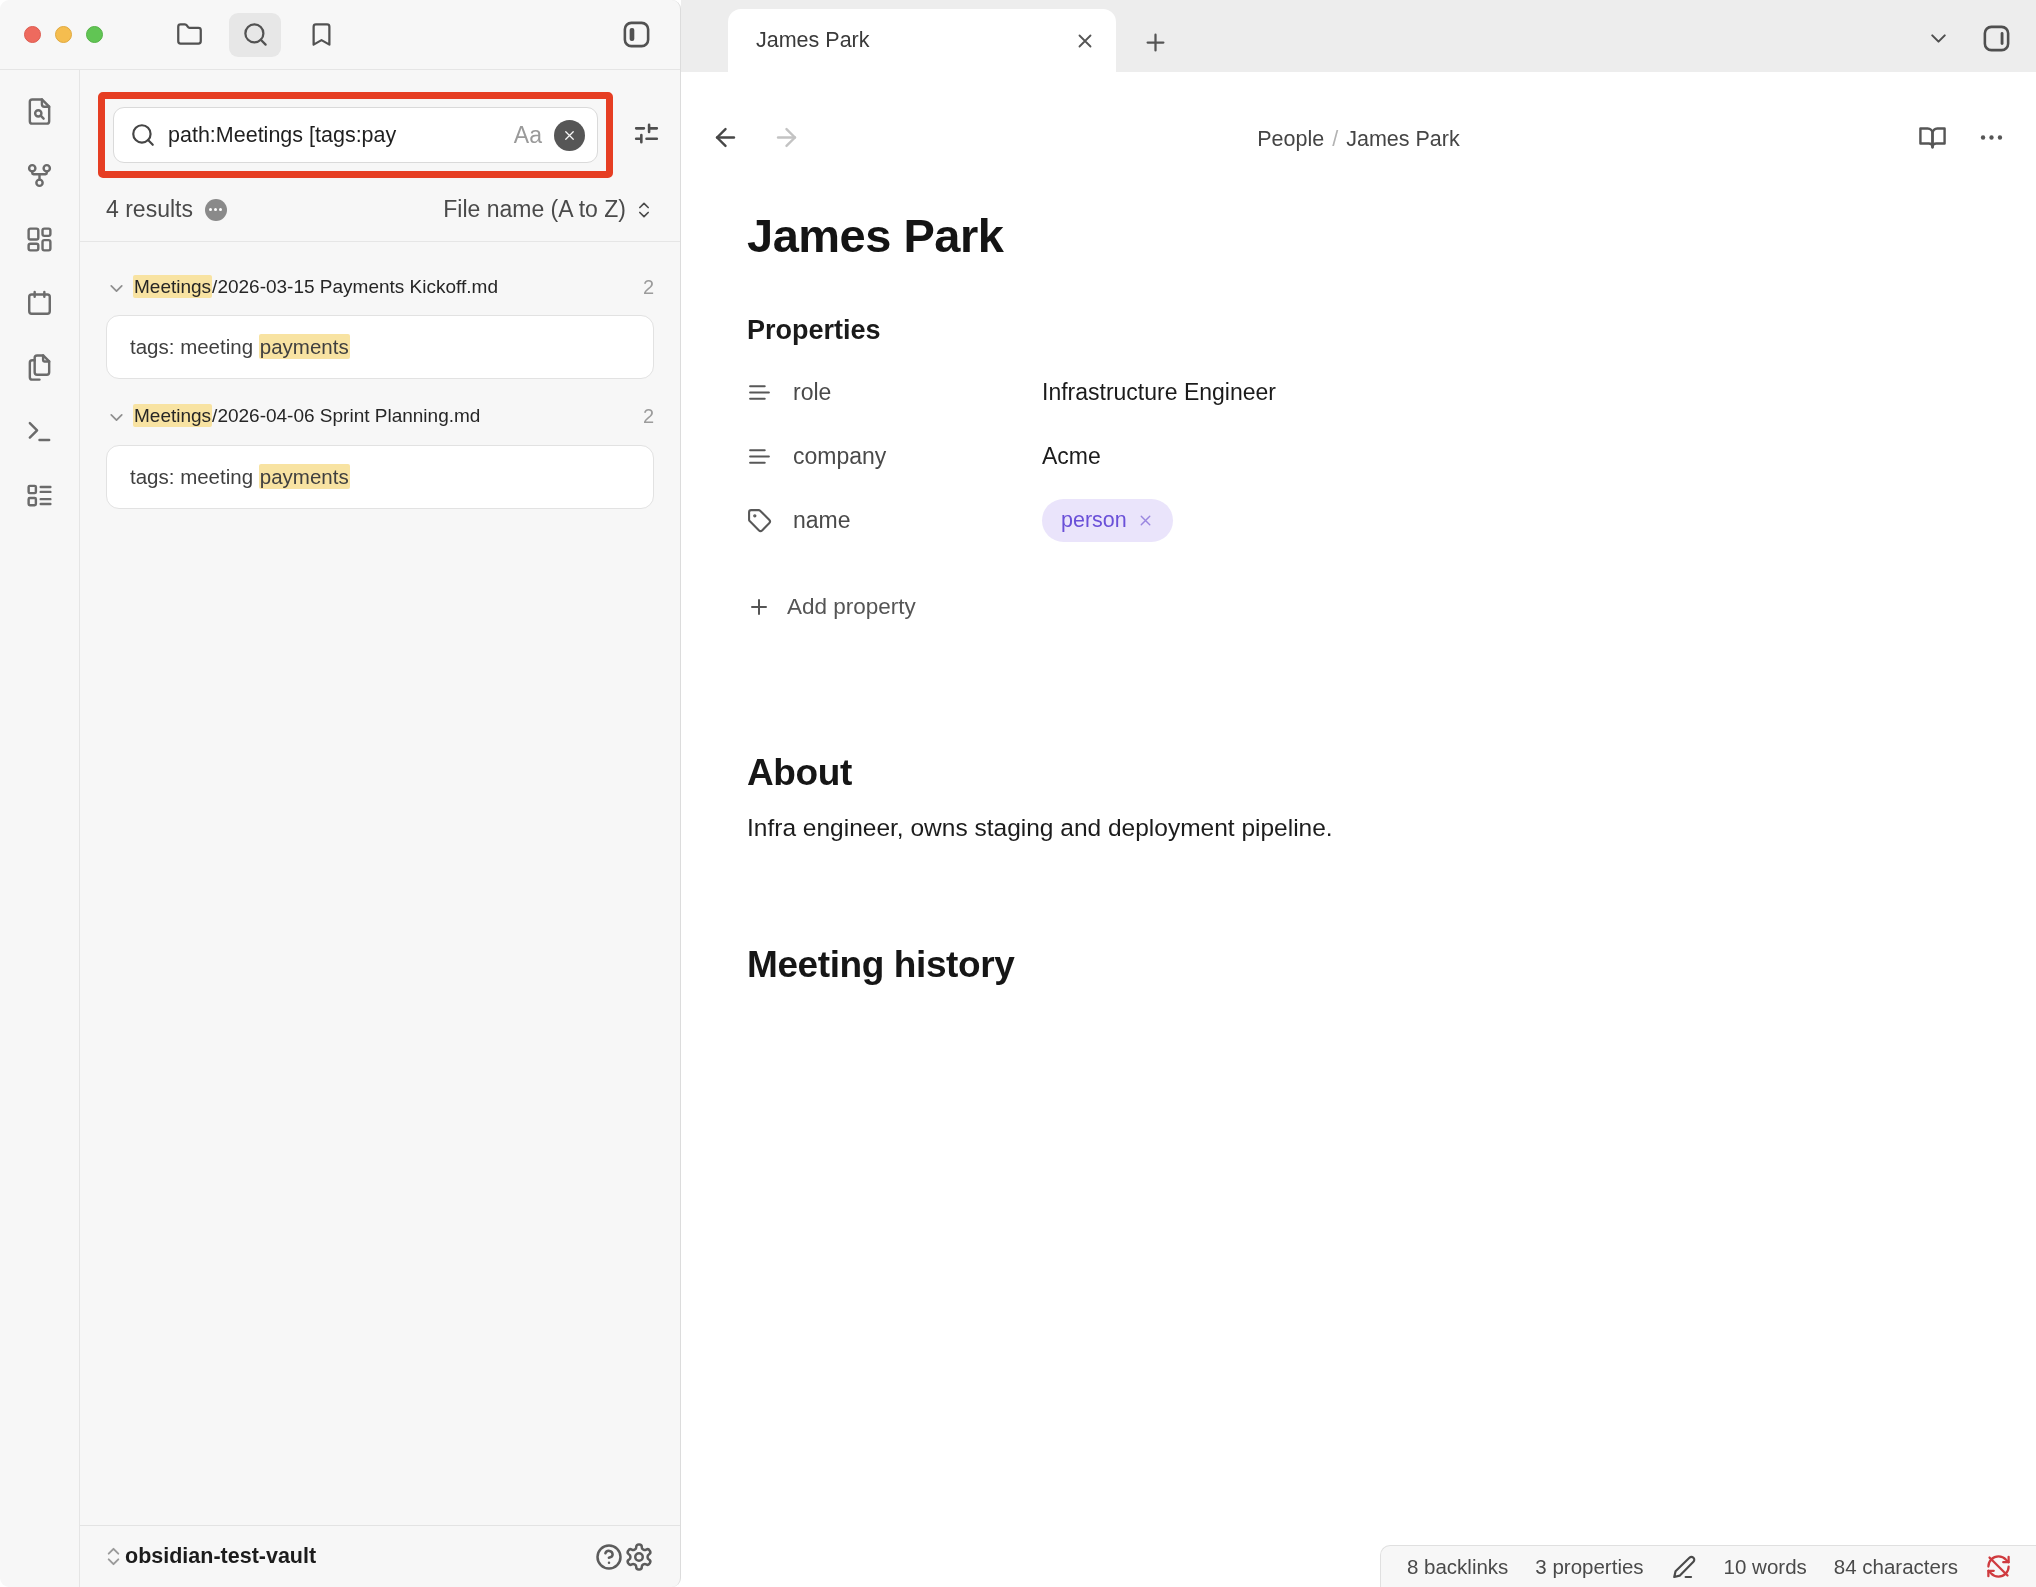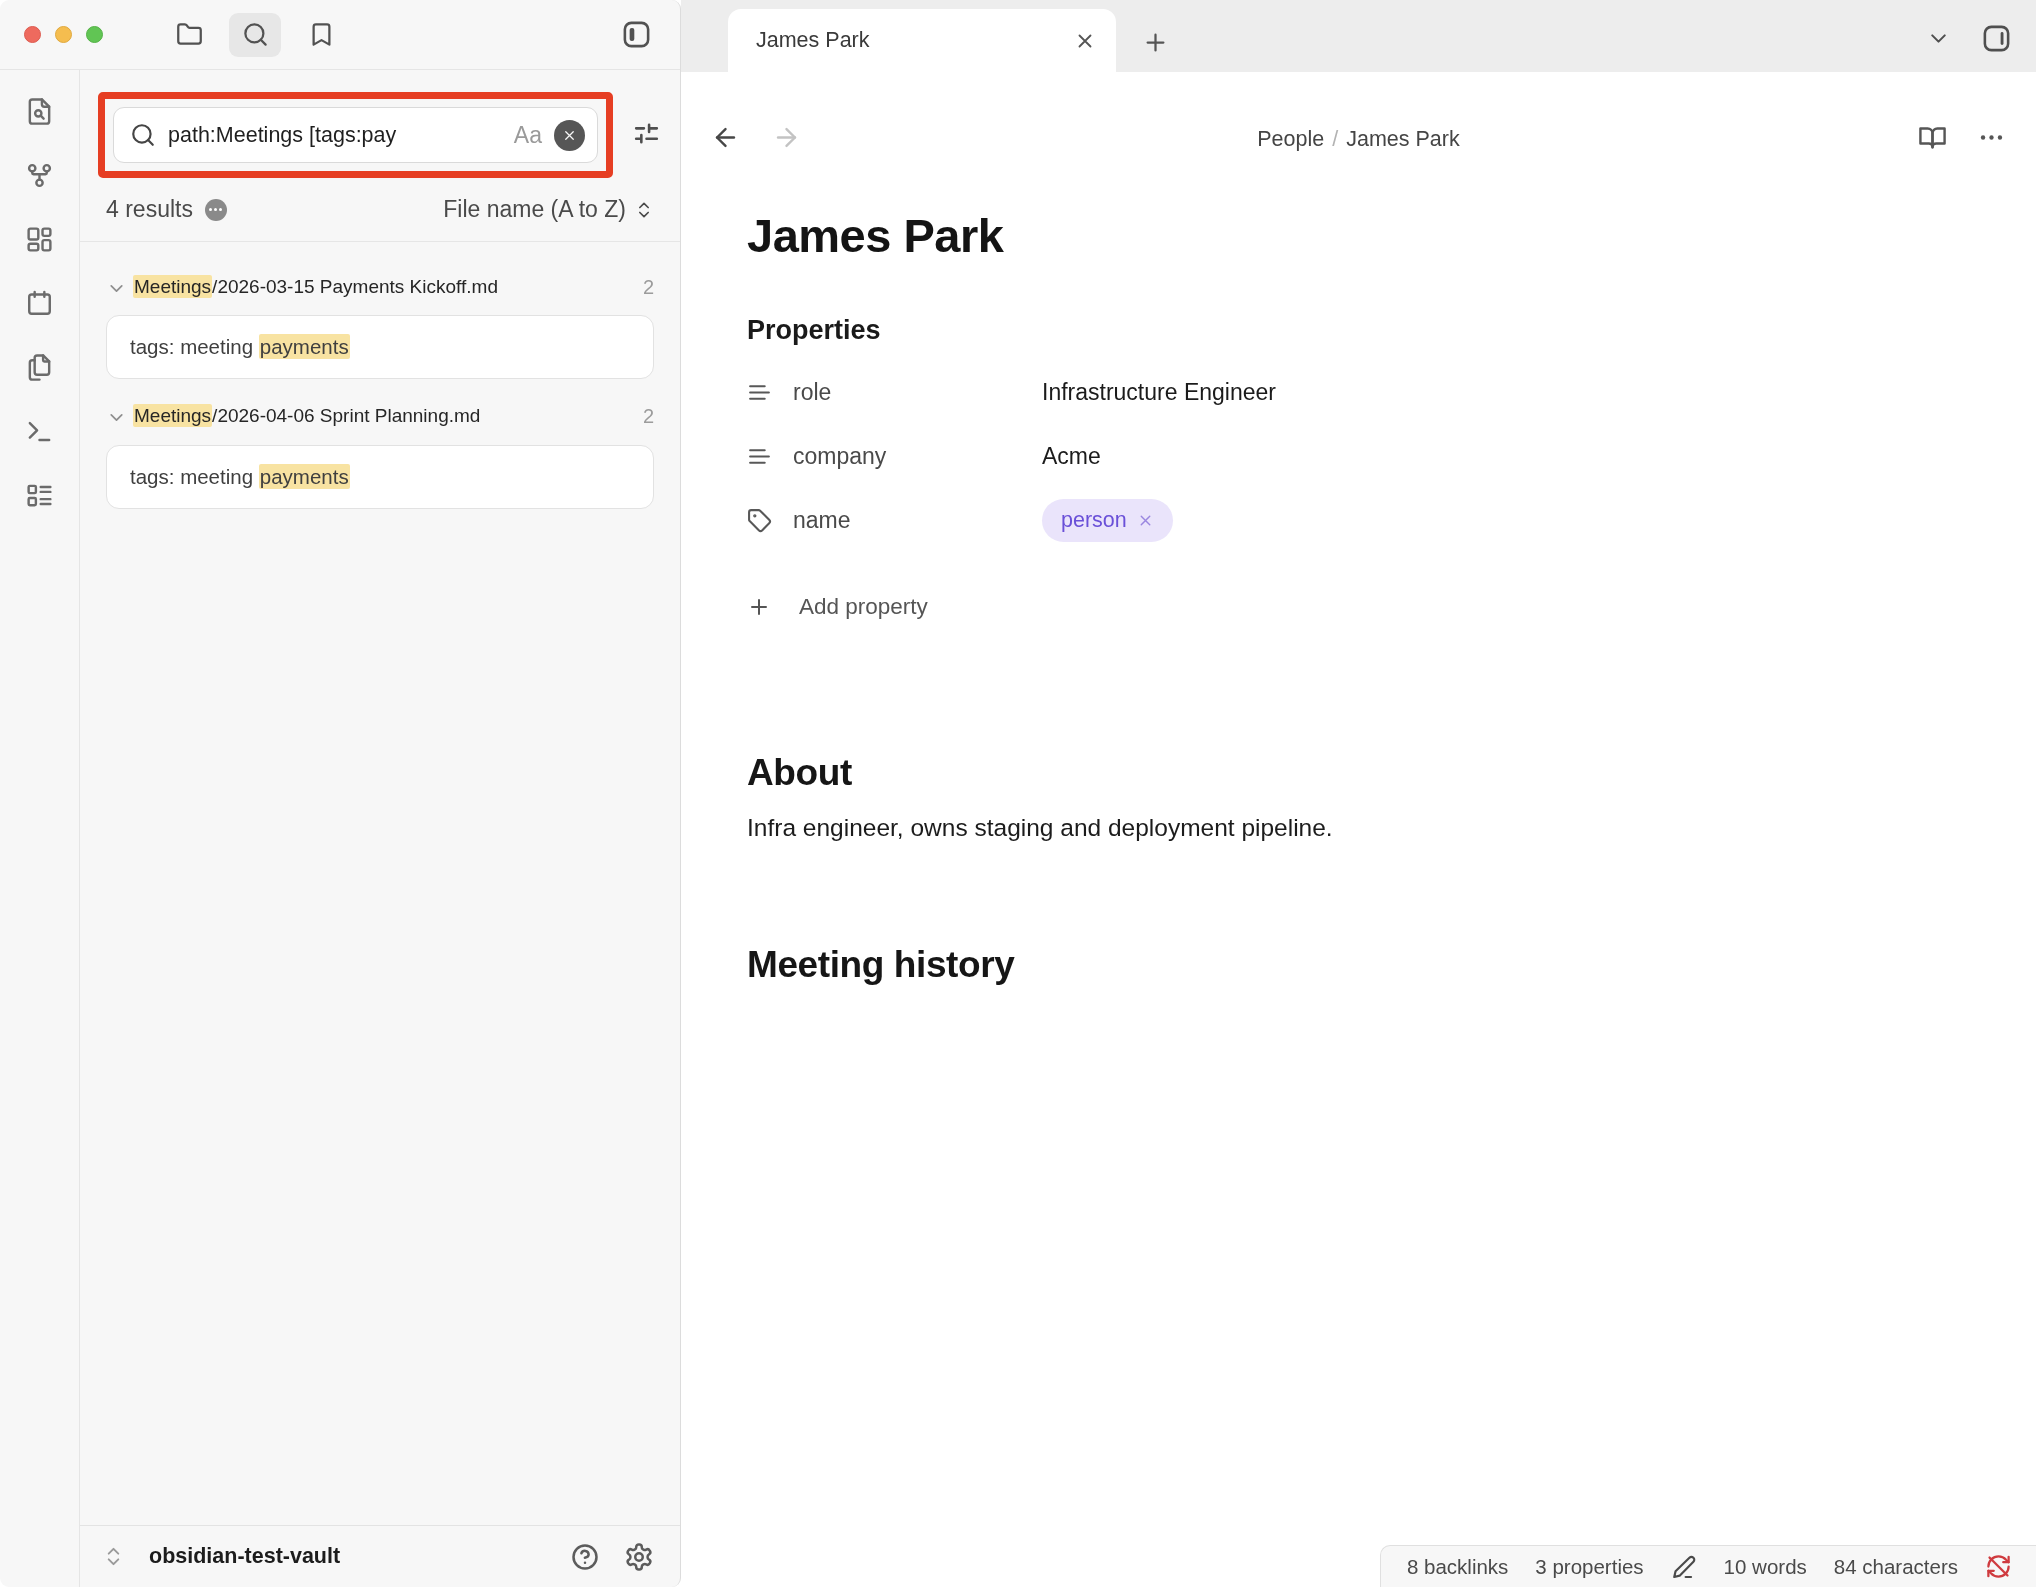--- a/index.html
+++ b/index.html
@@ -55,21 +55,21 @@
   .result-group { padding:10px 26px 0 26px; }
   .result-title-row { display:flex; align-items:flex-start; }
   .rt-chevron { color:#8f8f8f; margin:4px 6px 0 0; }
   .rt-title { width:400px; font-size:19px; line-height:1.33; color:#262626; font-weight:500; }
   mark { background:#f8e3a2; color:inherit; padding:1px 1px; border-radius:2px; }
   .rt-count { margin-left:auto; color:#9c9c9c; font-size:20px; padding-top:2px; }
   .snippet { margin:16px 0 14px 0; background:#fff; border:1px solid #e2e2e2; border-radius:13px;
              padding:19px 10px 19px 23px; font-size:20.5px; color:#3f3f3f; white-space:nowrap; overflow:hidden; }
 
   .vault-row { height:62px; flex:none; border-top:1px solid #e3e3e3;
-               display:flex; align-items:center; padding:0 26px 0 22px; gap:24px; }
+               display:flex; align-items:center; padding:0 26px 0 22px; gap:0; }
   .vault-chevrons { color:#9a9a9a; }
   .vault-name { font-size:21.5px; font-weight:700; color:#1c1c1c; }
   .vault-spacer { flex:1; }
   .vault-row .vb { color:#5c5c5c; display:flex; }
 
   
   .main { flex:1; min-width:0; display:flex; flex-direction:column; background:#ededed; position:relative; }
   .tabbar { height:72px; flex:none; display:flex; align-items:flex-end; }
   .tab { margin-left:47px; height:63px; width:388px; background:#fff; border-radius:13px 13px 0 0;
          display:flex; align-items:center; padding:0 16px 0 28px; }
@@ -91,21 +91,21 @@
   h1.note-title { font-size:47px; font-weight:800; color:#141414; letter-spacing:-0.5px; }
   .props-heading { margin-top:52px; font-size:27px; font-weight:700; color:#1a1a1a; }
   .prop-rows { margin-top:14px; }
   .prop-row { display:flex; align-items:center; height:64px; }
   .prop-key { display:flex; align-items:center; gap:21px; width:295px; color:#585858;text-align:right; }
   .prop-name { font-size:23px; color:#4a4a4a; }
   .prop-value { font-size:23px; color:#1b1b1b; }
   .tag-pill { display:inline-flex; align-items:center; gap:10px; background:#eae4fb; color:#6a50d8;
               border-radius:999px; padding:9px 19px; font-size:21.5px; }
   .tag-pill .px { color:#9a86e0; display:flex; }
-  .add-prop { margin-top:42px; display:flex; align-items:center; gap:28px; color:#555; font-size:22.5px; }
+  .add-prop { margin-top:42px; display:flex; align-items:center; gap:16px; color:#555; font-size:22.5px; }
   h2.sec-heading { font-size:37px; font-weight:800; color:#161616; letter-spacing:-0.4px; }
   .sec-about { margin-top:132px; }
   .sec-body { margin-top:20px; font-size:24.5px; color:#1c1c1c; }
   .sec-meetings { margin-top:102px; }
 
   .statusbar { position:absolute; right:0; bottom:0; height:42px; background:#f7f7f7;
                border:1px solid #e0e0e0; border-right:none; border-bottom:none;
                border-top-left-radius:10px; display:flex; align-items:center; gap:27px;
                padding:0 24px 0 26px; font-size:20.5px; color:#4a4a4a; }
   .sb-icon { display:flex; color:#4a4a4a; }

